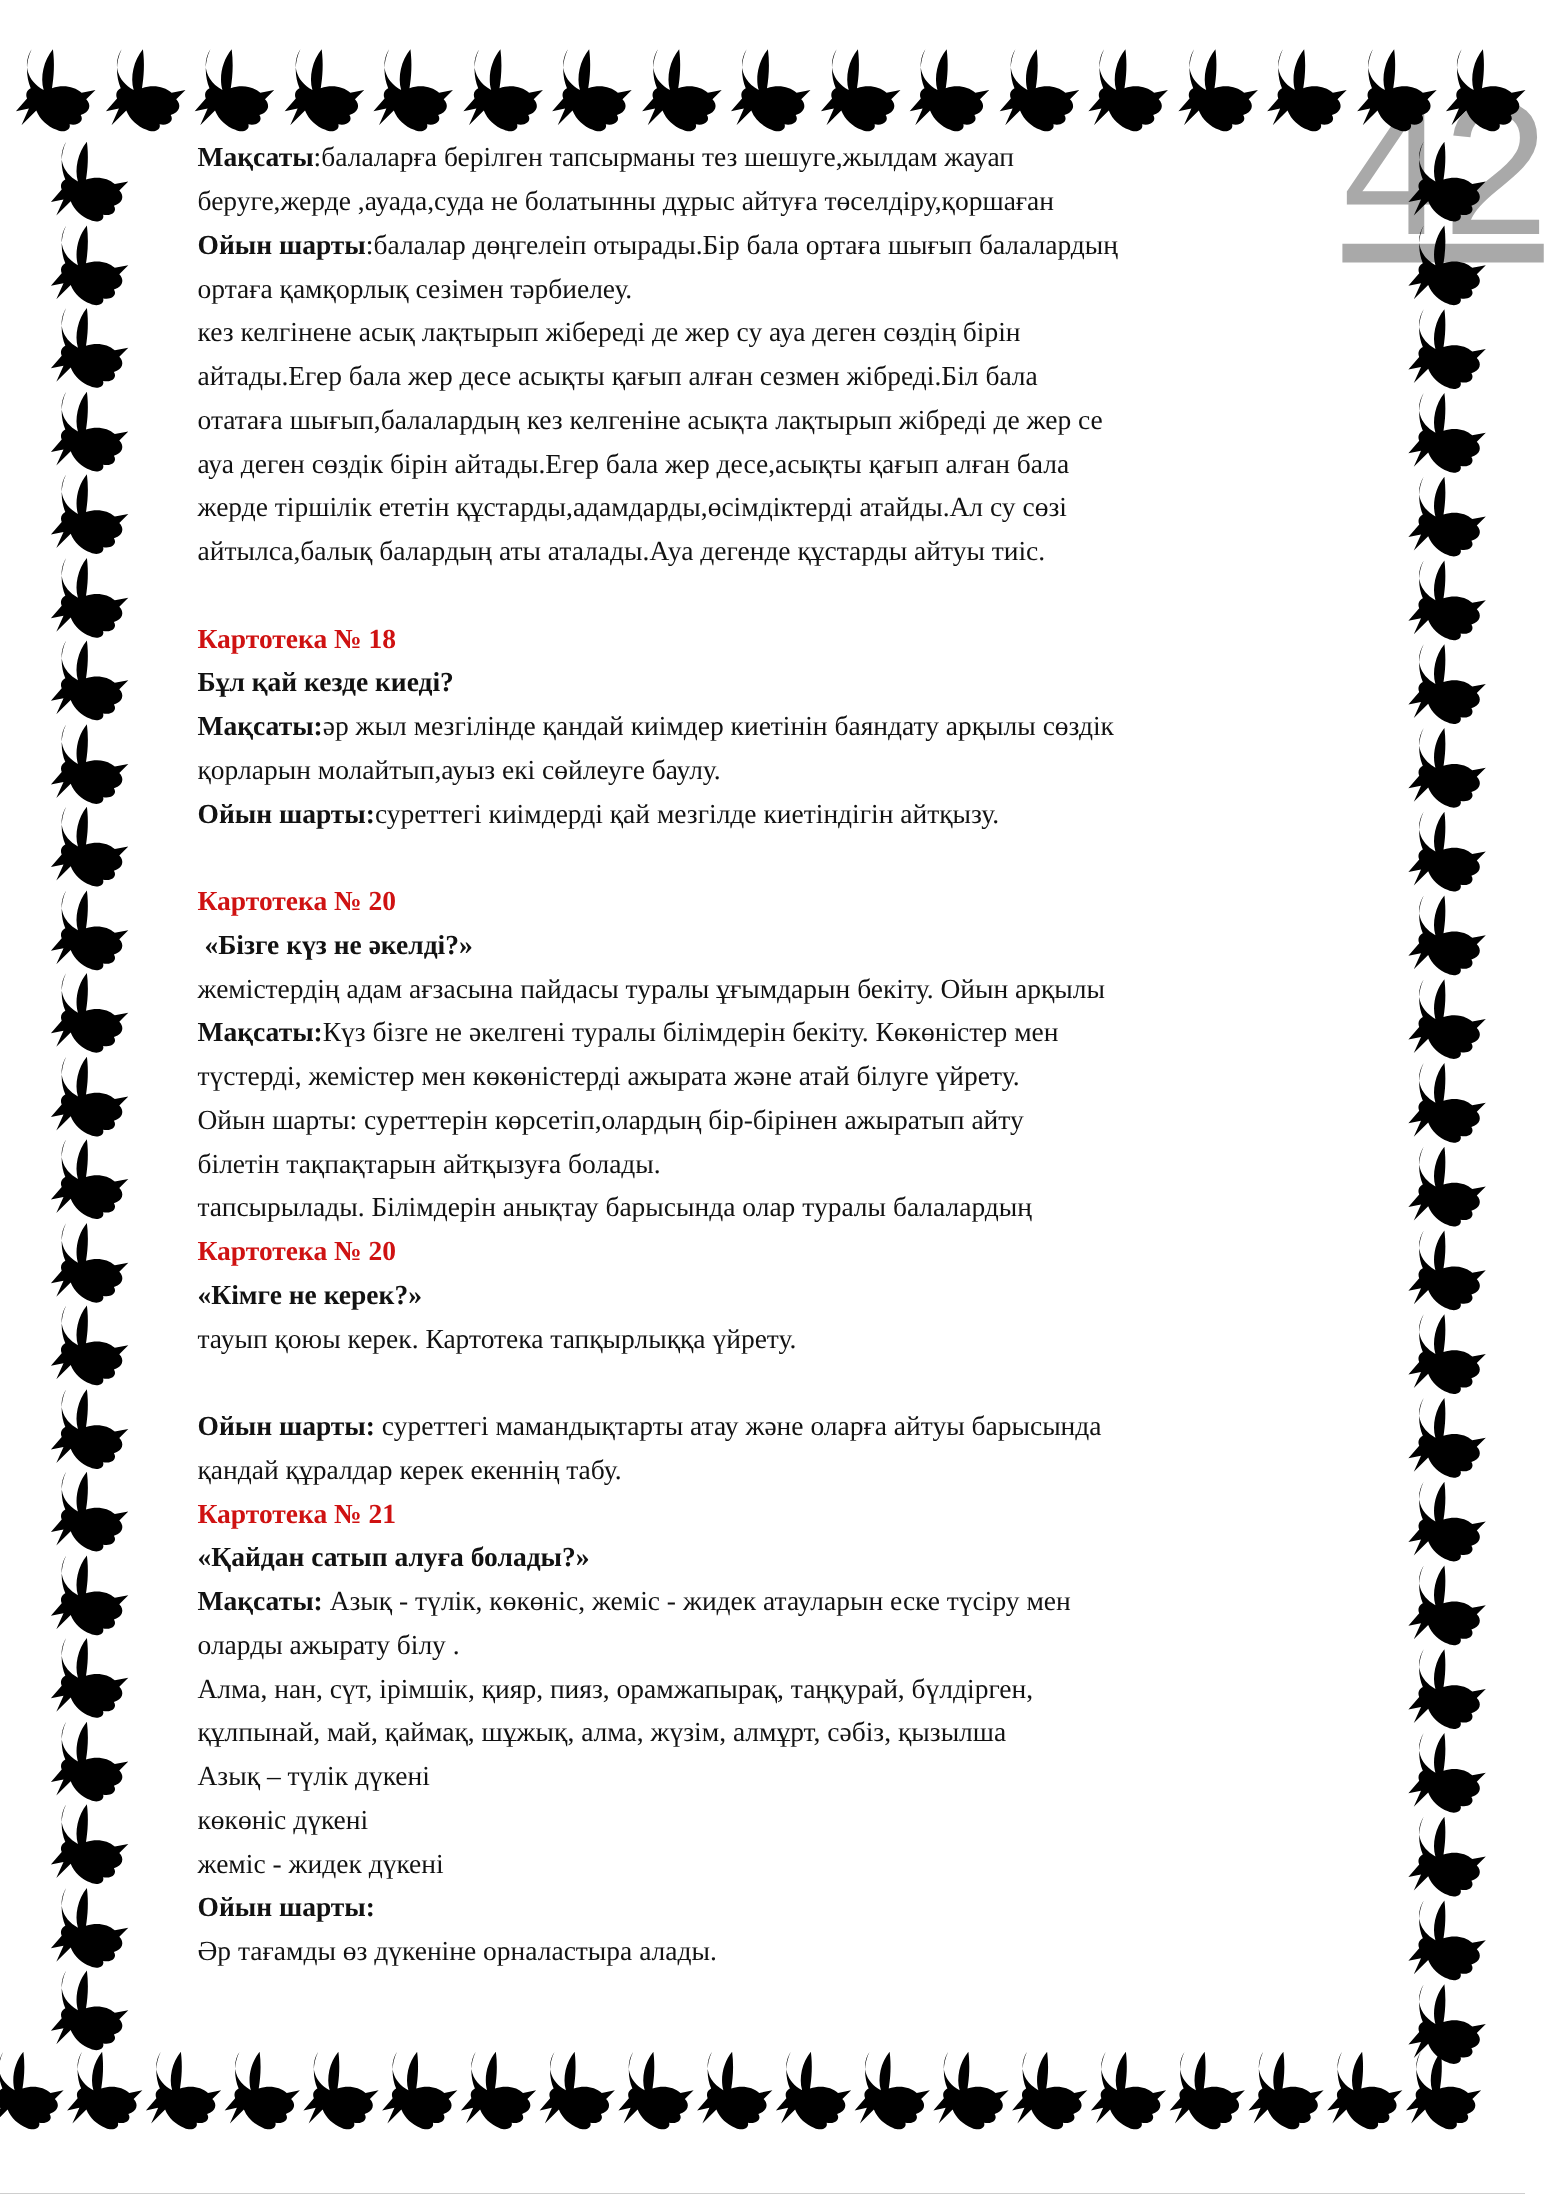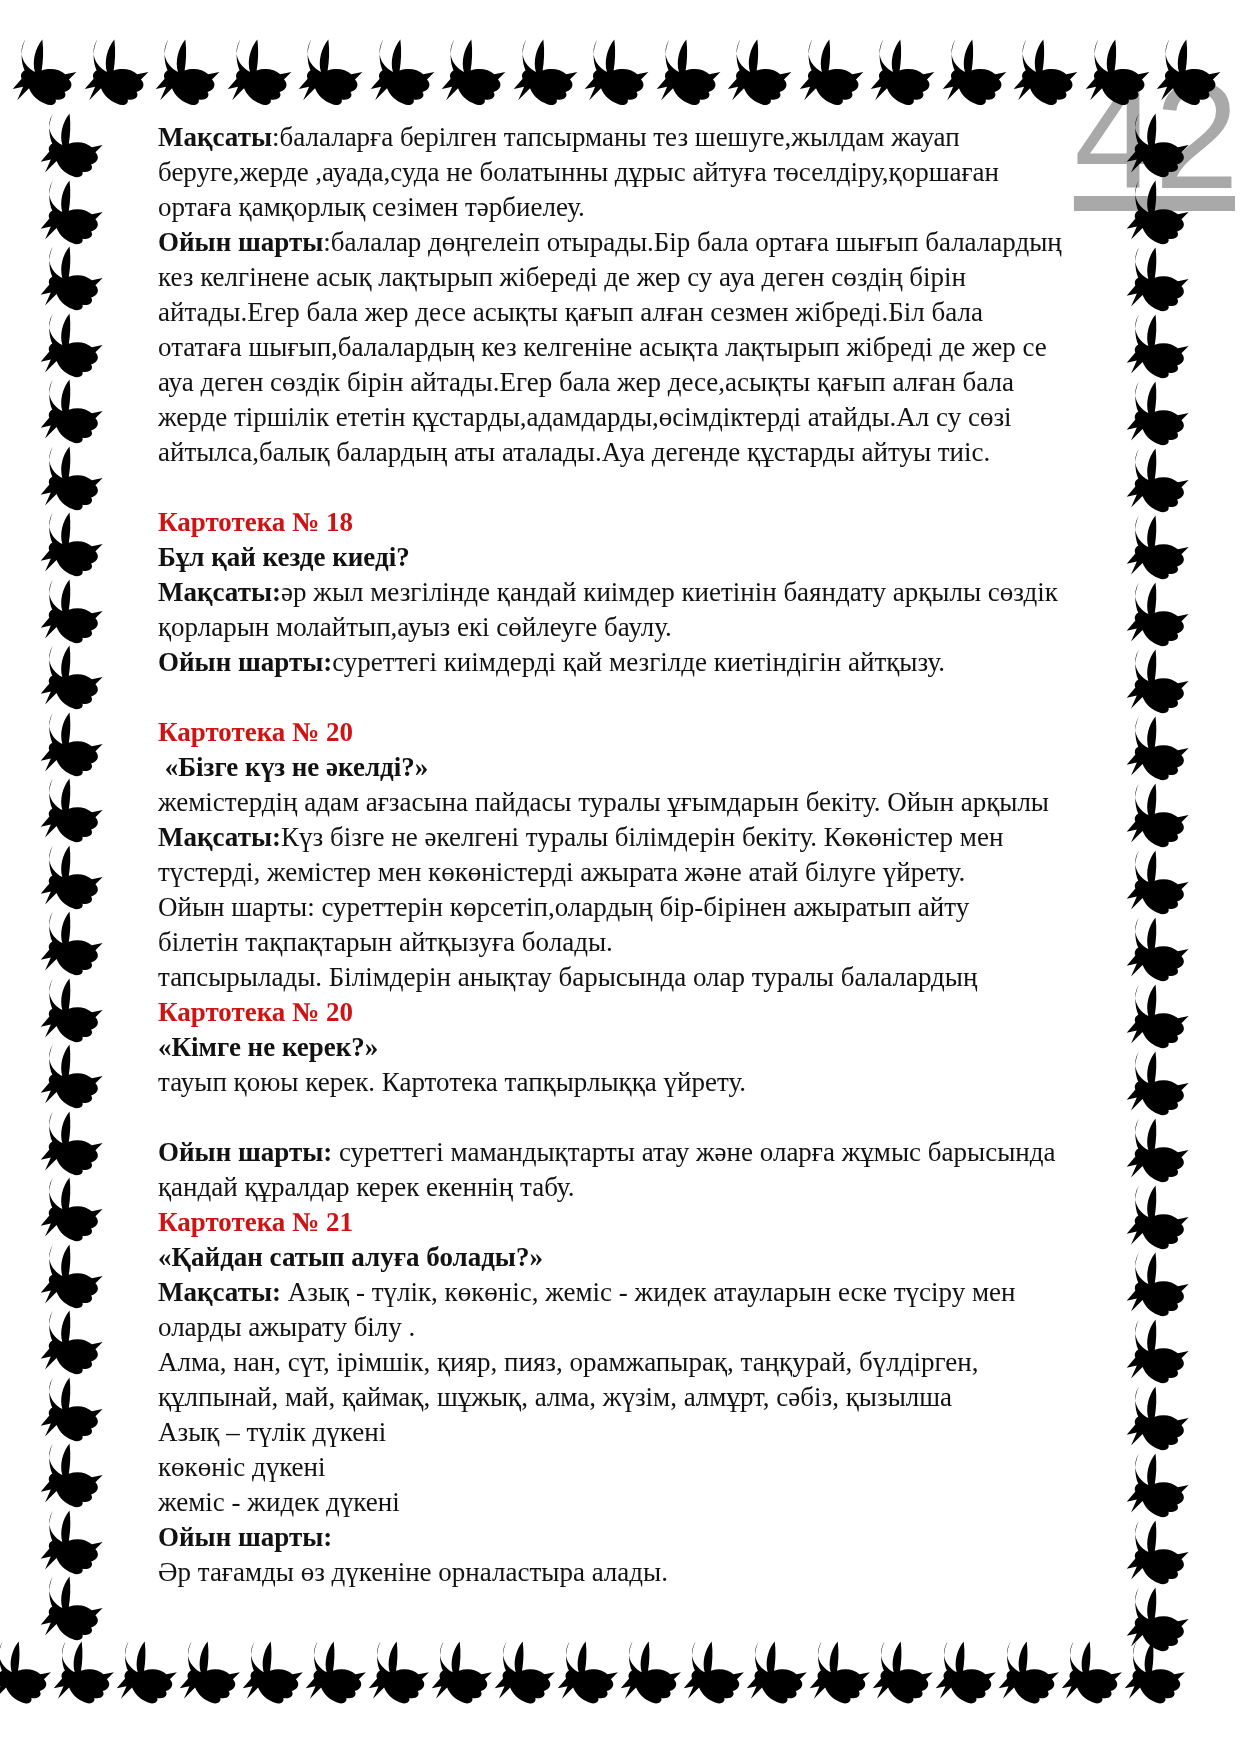--- a/index.html
+++ b/index.html
@@ -17,25 +17,25 @@
     font-size:152px;
     line-height:1;
     color:var(--gray,#a9a9a9);
     z-index:1;
     letter-spacing:-4px;
     user-select:none;
     text-decoration:underline;
   }
   .content{
     position:absolute;
-    left:158px;top:120px;
+    left:158px;top:108px;
     width:1010px;
     z-index:2;
     color:var(--ink,#121212);
-    font-size:27px;
+    font-size:22px;
   }
   .line{
     height:35px;
     line-height:35px;
     white-space:pre;
   }
   .seg-bold{font-weight:bold;}
   .seg-red-bold{font-weight:bold;color:var(--red,#cf1212);}
   .bird{
     position:absolute;
@@ -48,22 +48,22 @@
 
 <div class="page" style="--bird: #1f1f6e; --red: #cf1212; --ink: #121212; --gray: #a9a9a9;">
   <div class="page-number">42</div>
   <div></div>
   <div></div>
   <div></div>
   <div></div>
   <div class="content">
       <div class="line"><span class="seg-bold">Мақсаты</span><span>:балаларға берілген тапсырманы тез шешуге,жылдам жауап</span></div>
       <div class="line"><span>беруге,жерде ,ауада,суда не болатынны дұрыс айтуға төселдіру,қоршаған</span></div>
+      <div class="line"><span class="seg-bold">Ойын шарты</span><span>:балалар дөңгелеіп отырады.Бір бала ортаға шығып балалардың</span></div>
       <div class="line"><span>ортаға қамқорлық сезімен тәрбиелеу.</span></div>
-      <div class="line"><span class="seg-bold">Ойын шарты</span><span>:балалар дөңгелеіп отырады.Бір бала ортаға шығып балалардың</span></div>
       <div class="line"><span>кез келгінене асық лақтырып жібереді де жер су ауа деген сөздің бірін</span></div>
       <div class="line"><span>айтады.Егер бала жер десе асықты қағып алған сезмен жібреді.Біл бала</span></div>
       <div class="line"><span>отатаға шығып,балалардың кез келгеніне асықта лақтырып жібреді де жер се</span></div>
       <div class="line"><span>ауа деген сөздік бірін айтады.Егер бала жер десе,асықты қағып алған бала</span></div>
       <div class="line"><span>жерде тіршілік ететін құстарды,адамдарды,өсімдіктерді атайды.Ал су сөзі</span></div>
       <div class="line"><span>айтылса,балық балардың аты аталады.Ауа дегенде құстарды айтуы тиіс.</span></div>
       <div class="line">&nbsp;</div>
       <div class="line"><span class="seg-red-bold">Картотека № 18</span></div>
       <div class="line"><span class="seg-bold">Бұл қай кезде киеді?</span></div>
       <div class="line"><span class="seg-bold">Мақсаты:</span><span>әр жыл мезгілінде қандай киімдер киетінін баяндату арқылы сөздік</span></div>
@@ -75,21 +75,21 @@
       <div class="line"><span>жемістердің адам ағзасына пайдасы туралы ұғымдарын бекіту. Ойын арқылы</span></div>
       <div class="line"><span class="seg-bold">Мақсаты:</span><span>Күз бізге не әкелгені туралы білімдерін бекіту. Көкөністер мен</span></div>
       <div class="line"><span>түстерді, жемістер мен көкөністерді ажырата және атай білуге үйрету.</span></div>
       <div class="line"><span>Ойын шарты: суреттерін көрсетіп,олардың бір-бірінен ажыратып айту</span></div>
       <div class="line"><span>білетін тақпақтарын айтқызуға болады.</span></div>
       <div class="line"><span>тапсырылады. Білімдерін анықтау барысында олар туралы балалардың</span></div>
       <div class="line"><span class="seg-red-bold">Картотека № 20</span></div>
       <div class="line"><span class="seg-bold">«Кімге не керек?»</span></div>
       <div class="line"><span>тауып қоюы керек. Картотека тапқырлыққа үйрету.</span></div>
       <div class="line">&nbsp;</div>
-      <div class="line"><span class="seg-bold">Ойын шарты:</span><span> суреттегі мамандықтарты атау және оларға жұмыс барысында</span></div>
+      <div class="line"><span class="seg-bold">Ойын шарты:</span><span> суреттегі мамандықтарты атау және оларға айтуы барысында</span></div>
       <div class="line"><span>қандай құралдар керек екеннің табу.</span></div>
       <div class="line"><span class="seg-red-bold">Картотека № 21</span></div>
       <div class="line"><span class="seg-bold">«Қайдан сатып алуға болады?»</span></div>
       <div class="line"><span class="seg-bold">Мақсаты:</span><span> Азық - түлік, көкөніс, жеміс - жидек атауларын еске түсіру мен</span></div>
       <div class="line"><span>оларды ажырату білу .</span></div>
       <div class="line"><span>Алма, нан, сүт, ірімшік, қияр, пияз, орамжапырақ, таңқурай, бүлдірген,</span></div>
       <div class="line"><span>құлпынай, май, қаймақ, шұжық, алма, жүзім, алмұрт, сәбіз, қызылша</span></div>
       <div class="line"><span>Азық – түлік дүкені</span></div>
       <div class="line"><span>көкөніс дүкені</span></div>
       <div class="line"><span>жеміс - жидек дүкені</span></div>

